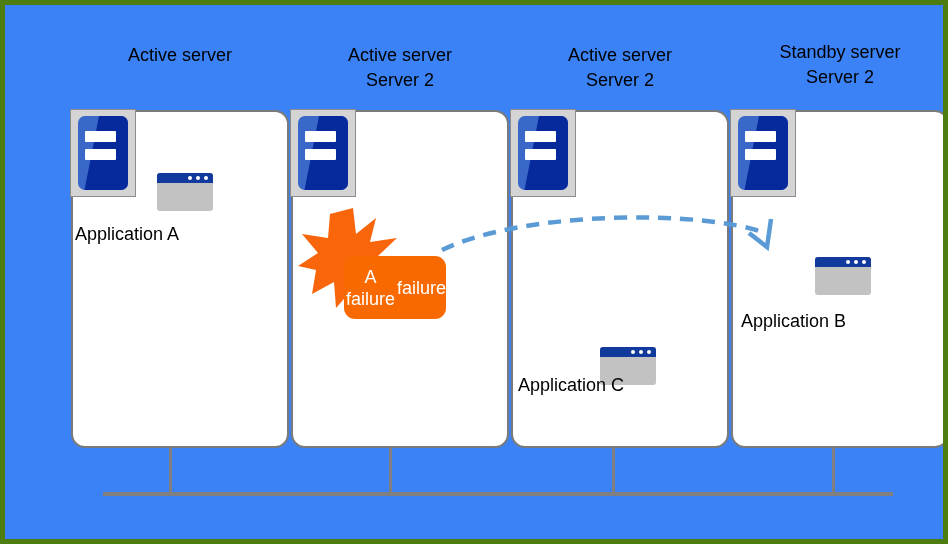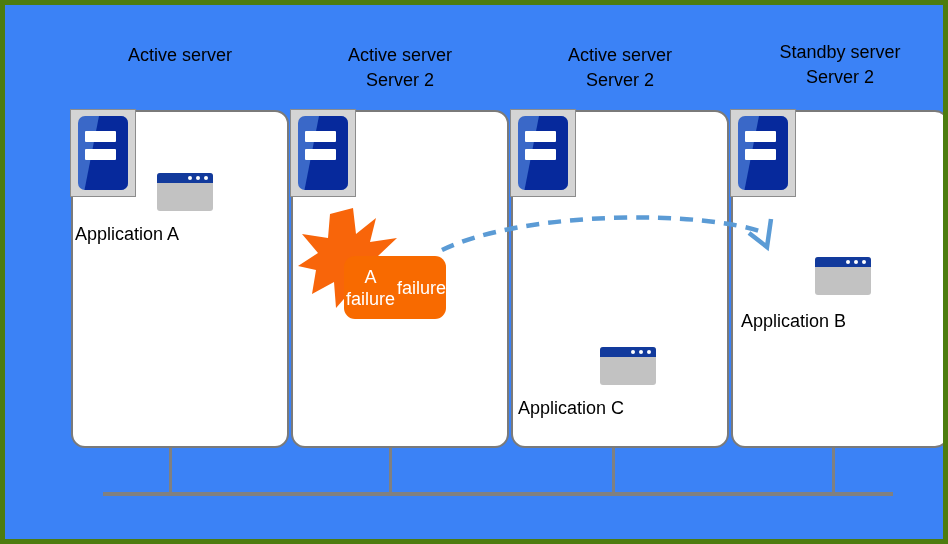--- a/index.html
+++ b/index.html
@@ -224,21 +224,21 @@
   </div>
   <div class="app-label" style="left:70px; top:219px; width:220px;">Application A</div>
 
   <div class="app-icon" style="left:595px; top:342px;">
     <div class="titlebar">
         <span class="dot d1"></span>
         <span class="dot d2"></span>
         <span class="dot d3"></span>
       </div>
   </div>
-  <div class="app-label" style="left:513px; top:393px; width:220px;">Application  C</div>
+  <div class="app-label" style="left:513px; top:370px; width:220px;">Application  C</div>
 
   <div class="app-icon" style="left:810px; top:252px;">
     <div class="titlebar">
         <span class="dot d1"></span>
         <span class="dot d2"></span>
         <span class="dot d3"></span>
       </div>
   </div>
   <div class="app-label" style="left:728px; top:306px; width:220px;padding-left:8px;">Application  B</div>
 

